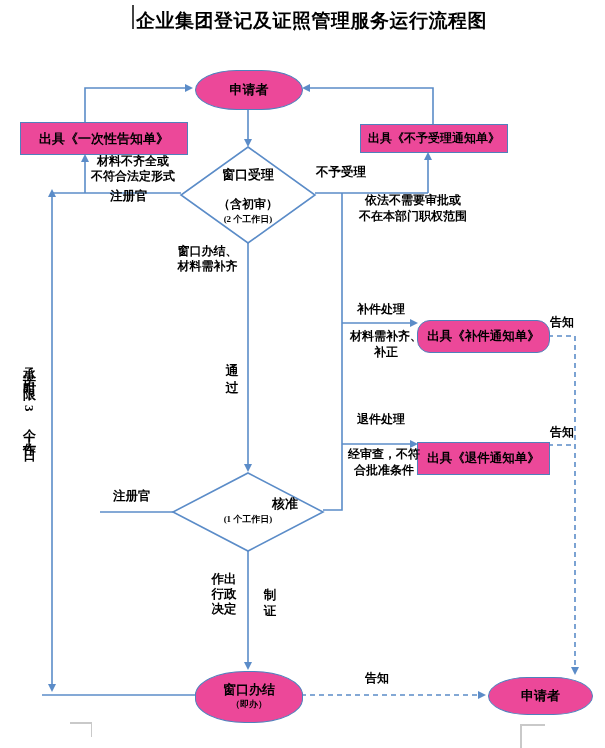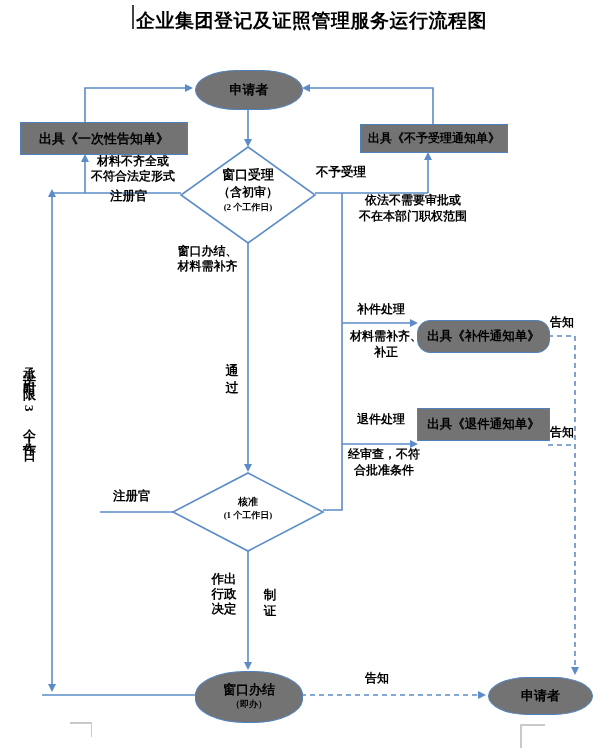--- a/index.html
+++ b/index.html
@@ -2,21 +2,21 @@
 <html><head>
 <meta charset="utf-8">
 <style>
   html,body{margin:0;padding:0;background:#fff;}
   .page{position:relative;width:605px;height:748px;background:#ffffff;overflow:hidden;
         font-family:"Liberation Serif","DejaVu Serif",serif;color:#000;}
   .abs{position:absolute;}
   .doc-title{font-size:19px;font-weight:bold;letter-spacing:0.5px;white-space:nowrap;}
   .cursor-bar{width:1.5px;height:24px;background:#444;}
   svg.lines{position:absolute;left:0;top:0;z-index:1;}
-  .node{position:absolute;z-index:2;background:#737373;border:1.6px solid #4f81bd;
+  .node{position:absolute;z-index:2;background:#ec4899;border:1.6px solid #4f81bd;
         display:flex;flex-direction:column;align-items:center;justify-content:center;
         font-weight:bold;text-align:right;}
   .oval{border-radius:50px/24px;}
   .lbl{position:absolute;z-index:3;font-weight:bold;white-space:nowrap;}
   .lbl.center{text-align:center;}
   .small{font-size:9px;font-weight:bold;}
   .dtext{position:absolute;z-index:3;text-align:center;font-weight:bold;}
   .vtext{writing-mode:vertical-rl;letter-spacing:7px;}
   .pagemark{position:absolute;background:#c9c9c9;z-index:0;}
 </style>
@@ -77,35 +77,35 @@
   <div class="node" style="left:20px;top:122px;width:166px;height:31px;font-size:13px;">
     <span>出具《一次性告知单》</span>
   </div>
 
   <div class="node" style="left:360px;top:124px;width:146px;height:27px;font-size:12px;">
     <span>出具《不予受理通知单》</span>
   </div>
 
   <div class="dtext" style="left:198px;top:166px;width:100px;z-index:3;">
     <div style="font-size:13px;">窗口受理</div>
-    <div style="font-size:12px;">（含初审）</div>
+    <div style="font-size:12px;margin-top:12px;">（含初审）</div>
     <div class="small">(2 个工作日)</div>
   </div>
 
 
   <div class="node" style="left:417px;top:320px;width:131px;height:31px;font-size:12.5px;border-radius:13px;">
     <span>出具《补件通知单》</span>
   </div>
 
-  <div class="node" style="left:417px;top:408px;width:131px;height:31px;font-size:12.5px;">
+  <div class="node" style="left:417px;top:442px;width:131px;height:31px;font-size:12.5px;">
     <span>出具《退件通知单》</span>
   </div>
 
   <div class="dtext" style="left:198px;top:495px;width:100px;z-index:3;">
-    <div style="font-size:10px;">核准</div>
+    <div style="font-size:13px;text-align:right;">核准</div>
     <div class="small">(1 个工作日)</div>
   </div>
 
   <div class="node oval" style="left:195px;top:671px;width:106px;height:50px;font-size:13px;line-height:15px;">
     <div>窗口办结</div>
     <div class="small">（即办）</div>
   </div>
 
   <div class="node oval" style="left:488px;top:677px;width:103px;height:36px;font-size:13px;">
     <span>申请者</span>

